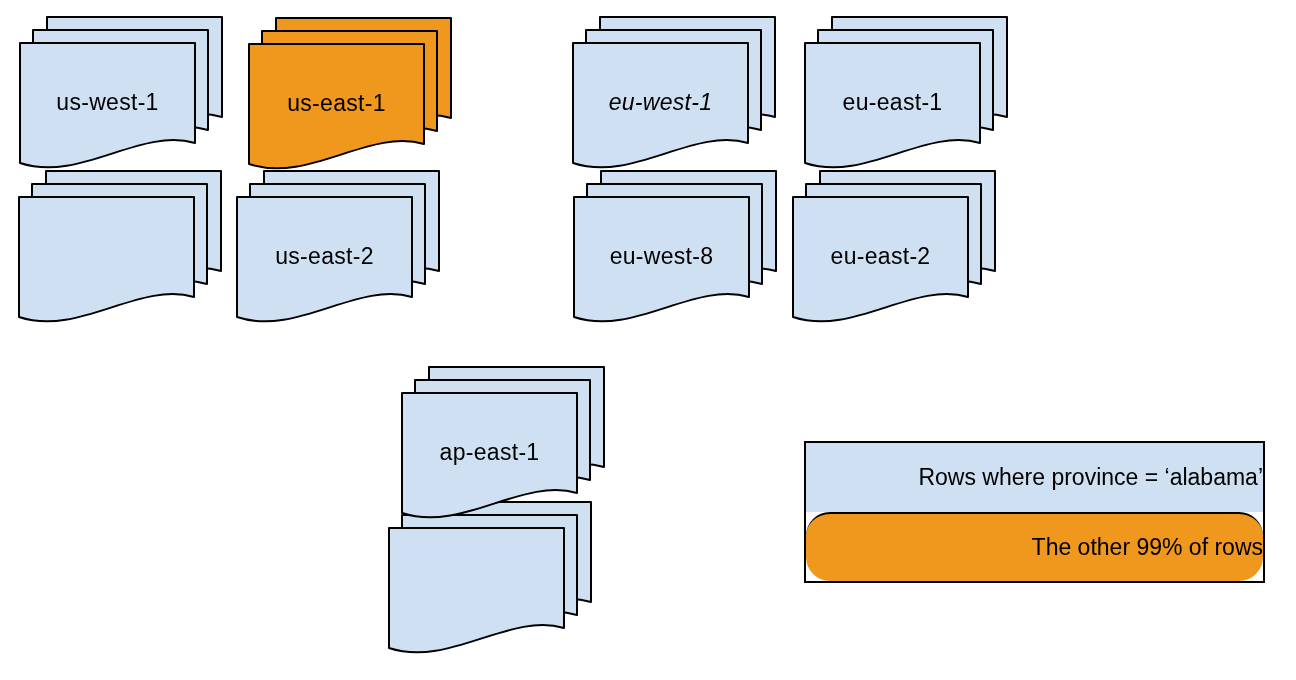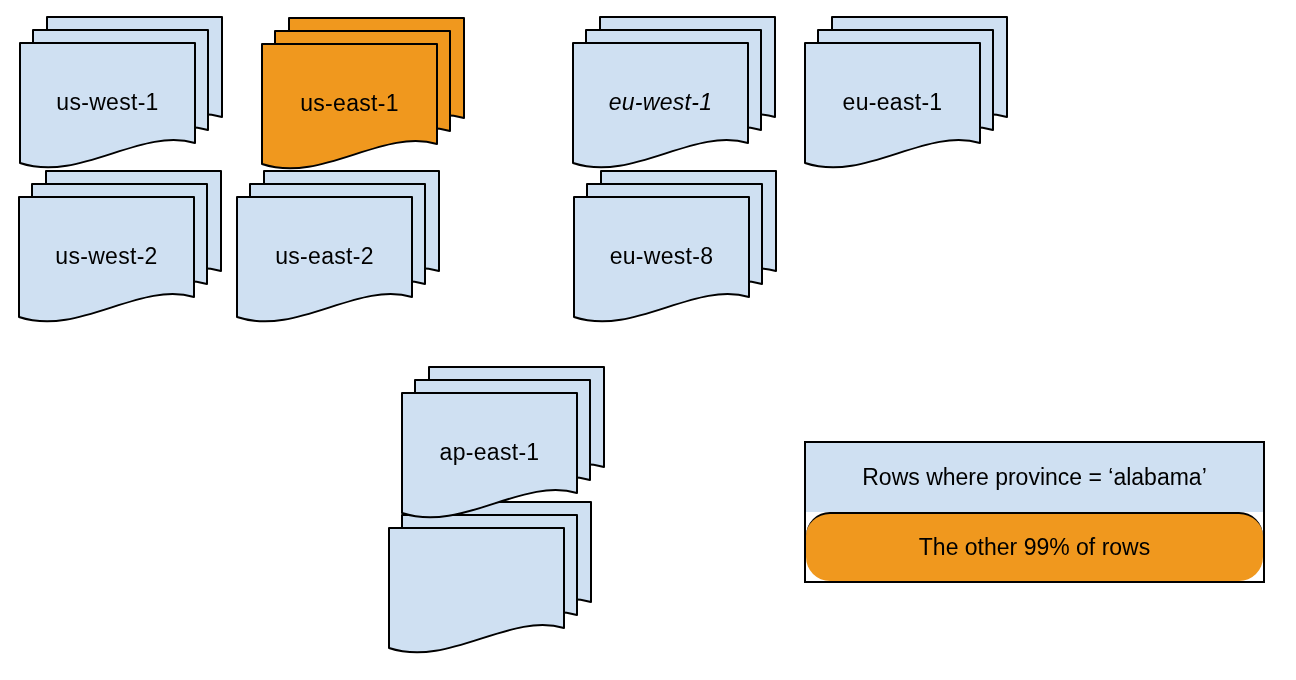--- a/index.html
+++ b/index.html
@@ -45,21 +45,21 @@
   }
   .legend {
     position: absolute;
     left: 804px; top: 441px;
     width: 461px;
     border: 2px solid var(--outline);
     z-index: 20;
   }
   .legend-row {
     height: 69px;
-    display: flex; align-items: center; justify-content: center;
+    display: flex; align-items: center; justify-content: flex-end;
     font-size: 23px;
     white-space: nowrap;
   }
   .legend-row + .legend-row { border-top: 2px solid var(--outline); border-radius: 24px; }
   .legend-row.blue-fill { background: var(--blue); }
   .legend-row.orange-fill { background: var(--orange); }
 </style>
 </head>
 <body>
 
@@ -73,21 +73,21 @@
     </div>
   </div>
 <div class="stack blue" style="left: 19px; top: 16px; z-index: 10;">
     <svg width="205" height="155" viewBox="0 0 205 155">
       <path class="doc" d="M 28 1 h 175 v 100 c -55 -16 -115 40 -175 20 z"></path>
       <path class="doc" d="M 14 14 h 175 v 100 c -55 -16 -115 40 -175 20 z"></path>
       <path class="doc" d="M 1 27 h 175 v 100 c -55 -16 -115 40 -175 20 z"></path>
     </svg>
     <div class="stack-label">us-west-1</div>
   </div>
-    <div class="stack orange" style="left: 261px; top: 17px; z-index: 9;">
+    <div class="stack orange" style="left: 248px; top: 17px; z-index: 9;">
     <svg width="205" height="155" viewBox="0 0 205 155">
       <path class="doc" d="M 28 1 h 175 v 100 c -55 -16 -115 40 -175 20 z"></path>
       <path class="doc" d="M 14 14 h 175 v 100 c -55 -16 -115 40 -175 20 z"></path>
       <path class="doc" d="M 1 27 h 175 v 100 c -55 -16 -115 40 -175 20 z"></path>
     </svg>
     <div class="stack-label">us-east-1</div>
   </div>
     <div class="stack blue" style="left: 572px; top: 16px; z-index: 8; font-style: italic;">
     <svg width="205" height="155" viewBox="0 0 205 155">
       <path class="doc" d="M 28 1 h 175 v 100 c -55 -16 -115 40 -175 20 z"></path>
@@ -103,37 +103,44 @@
       <path class="doc" d="M 1 27 h 175 v 100 c -55 -16 -115 40 -175 20 z"></path>
     </svg>
     <div class="stack-label">eu-east-1</div>
   </div>
     <div class="stack blue" style="left: 18px; top: 170px; z-index: 6;">
     <svg width="205" height="155" viewBox="0 0 205 155">
       <path class="doc" d="M 28 1 h 175 v 100 c -55 -16 -115 40 -175 20 z"></path>
       <path class="doc" d="M 14 14 h 175 v 100 c -55 -16 -115 40 -175 20 z"></path>
       <path class="doc" d="M 1 27 h 175 v 100 c -55 -16 -115 40 -175 20 z"></path>
     </svg>
-    <div class="stack-label">us-west-2</div>
   </div>
     <div class="stack blue" style="left: 236px; top: 170px; z-index: 5;">
     <svg width="205" height="155" viewBox="0 0 205 155">
       <path class="doc" d="M 28 1 h 175 v 100 c -55 -16 -115 40 -175 20 z"></path>
       <path class="doc" d="M 14 14 h 175 v 100 c -55 -16 -115 40 -175 20 z"></path>
       <path class="doc" d="M 1 27 h 175 v 100 c -55 -16 -115 40 -175 20 z"></path>
     </svg>
     <div class="stack-label">us-east-2</div>
   </div>
     <div class="stack blue" style="left: 573px; top: 170px; z-index: 4;">
     <svg width="205" height="155" viewBox="0 0 205 155">
       <path class="doc" d="M 28 1 h 175 v 100 c -55 -16 -115 40 -175 20 z"></path>
       <path class="doc" d="M 14 14 h 175 v 100 c -55 -16 -115 40 -175 20 z"></path>
       <path class="doc" d="M 1 27 h 175 v 100 c -55 -16 -115 40 -175 20 z"></path>
     </svg>
     <div class="stack-label">eu-west-8</div>
+  </div>
+    <div class="stack blue" style="left: 792px; top: 170px; z-index: 3;">
+    <svg width="205" height="155" viewBox="0 0 205 155">
+      <path class="doc" d="M 28 1 h 175 v 100 c -55 -16 -115 40 -175 20 z"></path>
+      <path class="doc" d="M 14 14 h 175 v 100 c -55 -16 -115 40 -175 20 z"></path>
+      <path class="doc" d="M 1 27 h 175 v 100 c -55 -16 -115 40 -175 20 z"></path>
+    </svg>
+    <div class="stack-label">eu-east-2</div>
   </div>
     <div class="stack blue" style="left: 401px; top: 350px; z-index: 2; margin-top: 16px;">
     <svg width="205" height="155" viewBox="0 0 205 155">
       <path class="doc" d="M 28 1 h 175 v 100 c -55 -16 -115 40 -175 20 z"></path>
       <path class="doc" d="M 14 14 h 175 v 100 c -55 -16 -115 40 -175 20 z"></path>
       <path class="doc" d="M 1 27 h 175 v 100 c -55 -16 -115 40 -175 20 z"></path>
     </svg>
     <div class="stack-label">ap-east-1</div>
   </div>
     <div class="stack blue" style="left: 388px; top: 501px; z-index: 1;">

